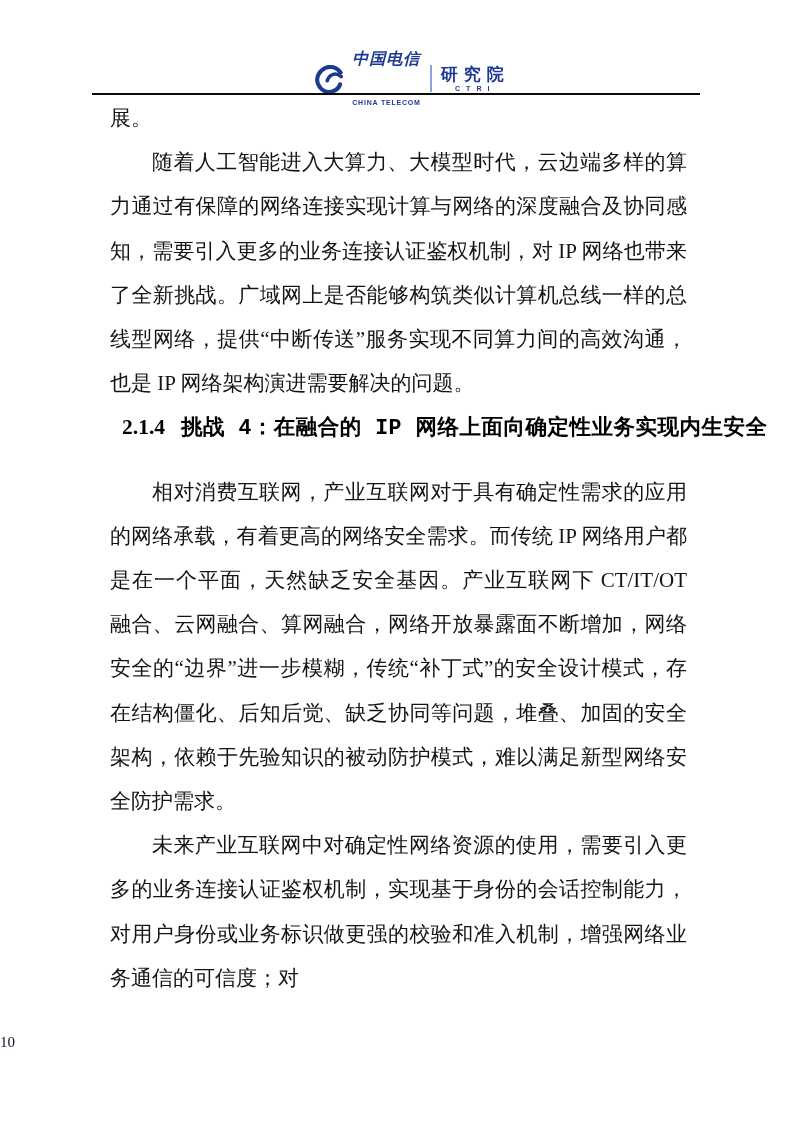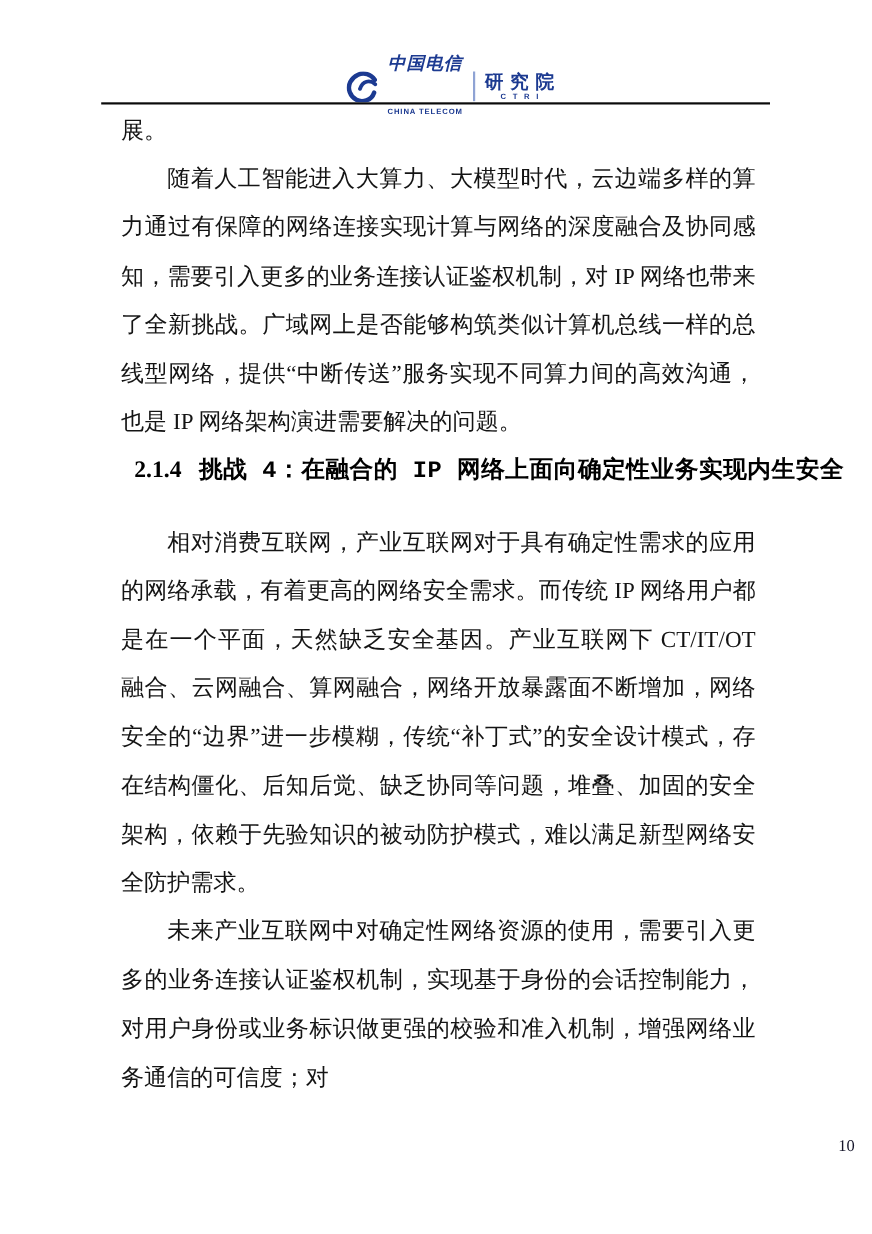--- a/index.html
+++ b/index.html
@@ -22,21 +22,21 @@
     top: 50px;
     left: 26px;          
     right: 0;
     display: flex;
     justify-content: center;
     align-items: center;
     gap: 9px;
     color: #1c3a91;
   }
   .logo-mark svg { display: block; }
-  .brand-block { display: flex; flex-direction: column; align-items: center; gap: 31px; }
+  .brand-block { display: flex; flex-direction: column; align-items: flex-start; gap: 31px; }
   .brand-cn {
     font-size: 16px;
     font-weight: bold;
     letter-spacing: 1px;
     font-style: italic;
     font-family: "Liberation Serif", "DejaVu Serif", serif;
     line-height: 18px;
     white-space: nowrap;
   }
   .brand-en {
@@ -114,21 +114,21 @@
     font-weight: bold;
     letter-spacing: 0.5px;
   }
 
   
   .page-footer {
     position: absolute;
     top: 1033px;
     left: 0;
     right: 16px;
-    text-align: right;
+    text-align: left;
   }
   .page-num {
     font-size: 15px;
     color: #15152a;
     font-family: "Liberation Serif", "DejaVu Serif", serif;
   }
 </style>
 </head>
 <body>
 

